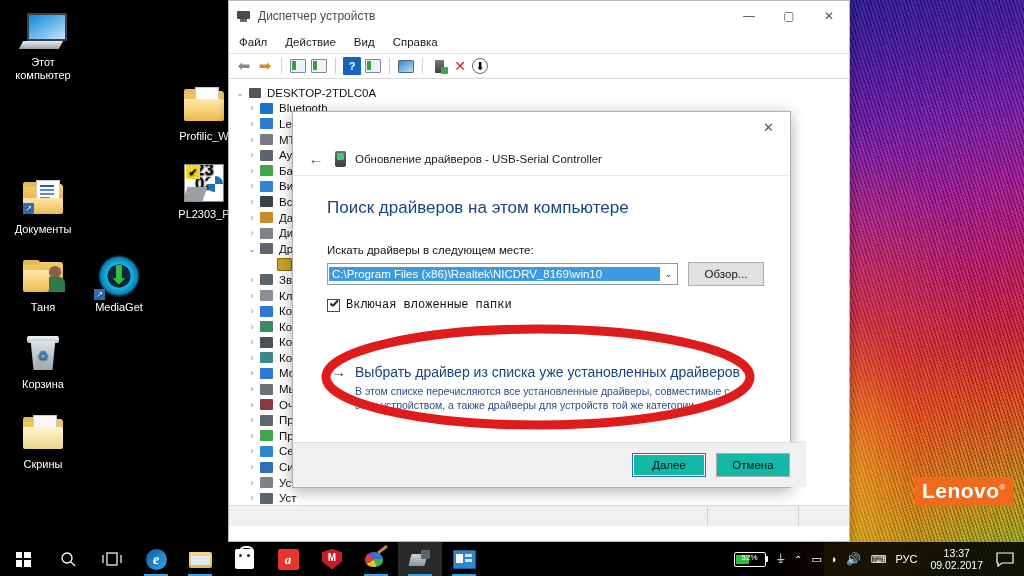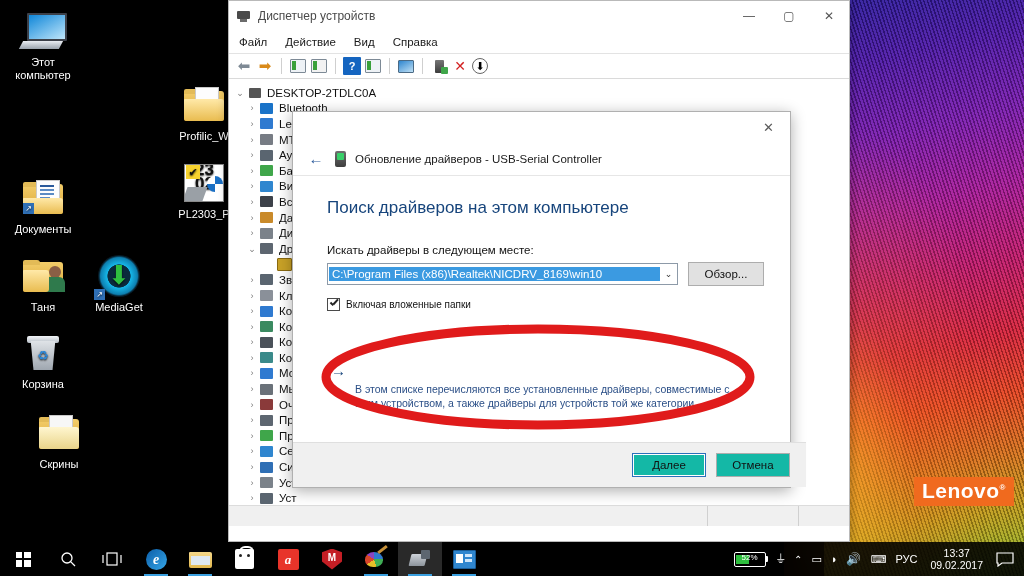--- a/index.html
+++ b/index.html
@@ -125,21 +125,21 @@
   #path-row{display:flex;align-items:center;gap:10px;}
   #path-combo{flex:1;height:20px;border:1px solid #8d9aa8;display:flex;align-items:center;background:#fff;}
   #path-value{flex:1;font-size:11.5px;color:#fff;background:#3b9ae1;padding:1px 2px 1px 3px;margin-left:1px;white-space:nowrap;overflow:hidden;}
   #path-arrow{width:17px;text-align:center;font-size:9px;color:#333;}
   #browse-btn{width:74px;height:22px;border:1px solid #adadad;background:#e1e1e1;font-size:11.5px;color:#111;
               display:flex;align-items:center;justify-content:center;}
   #chk-row{display:flex;align-items:center;margin-top:12px;gap:6px;}
   #chk-box{width:11px;height:11px;border:1px solid #4a4a4a;background:#fff;position:relative;}
   #chk-box:after{content:"";position:absolute;left:2px;top:4px;width:4px;height:1.6px;background:#222;transform:rotate(45deg);}
   #chk-box:before{content:"";position:absolute;left:4px;top:2px;width:7px;height:1.6px;background:#222;transform:rotate(-48deg);}
-  #chk-lbl{font-size:10px;color:#111;}
+  #chk-lbl{font-size:12px;color:#111;font-family:Liberation Mono, monospace;}
 
   #alt-section{margin-top:52px;padding-left:4px;}
   #alt-link-row{display:flex;align-items:flex-start;gap:9px;}
   #alt-arrow{color:#17457c;font-size:15px;line-height:15px;}
   #alt-link{font-size:14px;color:#17457c;line-height:16px;}
   #alt-desc{font-size:10.5px;color:#2b4f87;line-height:14px;margin-top:4px;margin-left:24px;max-width:390px;}
 
   #dlg-footer{position:absolute;left:0;bottom:0;width:497px;height:44px;background:#f0f0f0;border-top:1px solid #dfdfdf;
               display:flex;align-items:center;justify-content:flex-end;padding-right:16px;gap:10px;}
   .dbtn{width:72px;height:22px;border:1px solid #adadad;background:#14b8a6;font-size:11.5px;color:#111;
@@ -231,21 +231,21 @@
     <div class="glyph">
       <div class="trash">
           <div class="lid"></div>
           <div class="body"></div>
           <div class="rec">♻</div>
         </div>
     </div>
     <span class="lbl">Корзина</span>
   </div>
 
-  <div class="dicon" style="left:16px;top:410px;">
+  <div class="dicon" style="left:0px;top:410px;">
     <div class="glyph">
       <div class="folder">
           <div class="back"></div>
           <div class="tab"></div>
         <div class="page" style="left:10px;background:#f7f7f7;"></div>
         <div class="front" style="background:linear-gradient(180deg,#fff6d0,#e9d48a);"></div>
         </div>
     </div>
     <span class="lbl">Скрины</span>
   </div>
@@ -559,20 +559,21 @@
       <div id="browse-btn">Обзор...</div>
     </div>
     <div id="chk-row">
       <div id="chk-box"></div>
       <div id="chk-lbl">Включая вложенные папки</div>
     </div>
 
     <div id="alt-section">
       <div id="alt-link-row">
         <span id="alt-arrow">→</span>
+        <span id="alt-link">Выбрать драйвер из списка уже установленных драйверов</span>
       </div>
       <div id="alt-desc">В этом списке перечисляются все установленные драйверы, совместимые с этим устройством, а также драйверы для устройств той же категории.</div>
     </div>
   </div>
 
   <div id="dlg-footer">
     <div class="dbtn primary">Далее</div>
     <div class="dbtn">Отмена</div>
   </div>
 </div>

